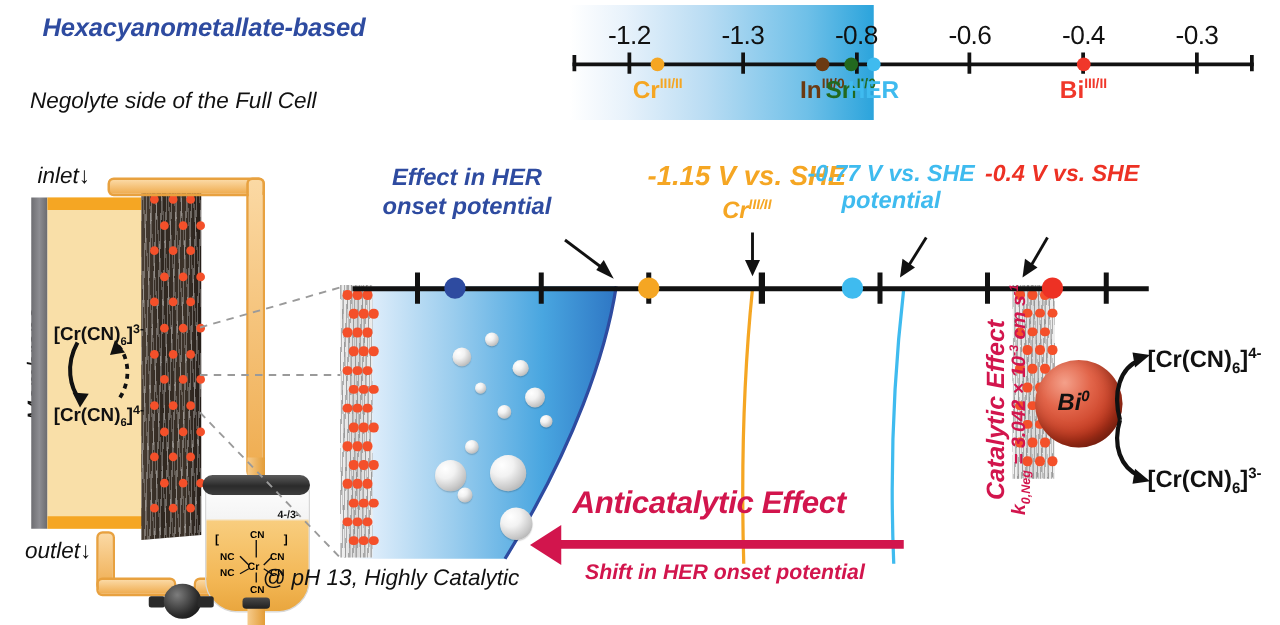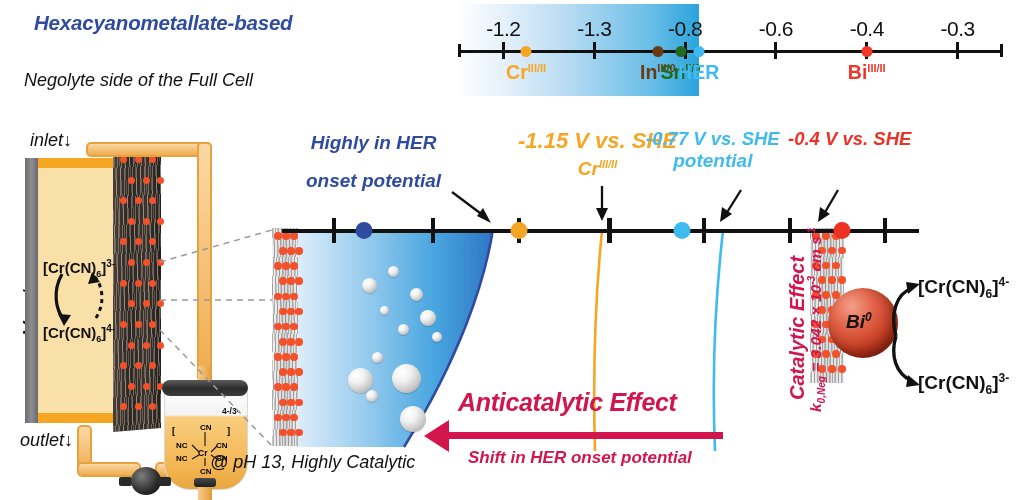--- a/index.html
+++ b/index.html
@@ -415,22 +415,22 @@
       <div class="mtick" style="left: 882.568px;"></div>
     </div>
   <div id="main-points">
       <div class="mdot" style="left: 363.777px; background: rgb(46, 75, 160);"></div>
       <div class="mdot" style="left: 518.723px; background: rgb(245, 166, 35);"></div>
       <div class="mdot" style="left: 682.277px; background: rgb(63, 187, 239);"></div>
       <div class="mdot" style="left: 841.527px; background: rgb(237, 49, 36);"></div>
     </div>
   <div id="main-labels">
       <div class="mlab" style="left: 306px; top: 128px; color: rgb(46, 75, 160); text-align: center;">
-        <div style="font-size: 19px; margin-top: 4px;">Highly in HER</div>
-        <div style="font-size: 19px; margin-top: 16px;">onset potential</div>
+        <div style="font-size: 19px; margin-top: 4px;">Effect in HER</div>
+        <div style="font-size: 19px; margin-top: 1px;">onset potential</div>
       </div>
       <div class="mlab" style="left: 518px; top: 128px; color: rgb(245, 166, 35); text-align: center;">
         <div style="font-size: 22px;">-1.15 V vs. SHE</div>
         <div style="font-size: 19px; margin-top: 4px;">Cr<sup style="font-size:11px">III/II</sup></div>
       </div>
       <div class="mlab" style="left: 646px; top: 128px; color: rgb(63, 187, 239); text-align: center;">
         <div style="font-size: 18.5px;">-0.77 V vs. SHE</div>
         <div style="font-size: 19px; margin-top: 0px;">potential</div>
       </div>
       <div class="mlab" style="left: 788px; top: 128px; color: rgb(237, 49, 36); text-align: center;">

